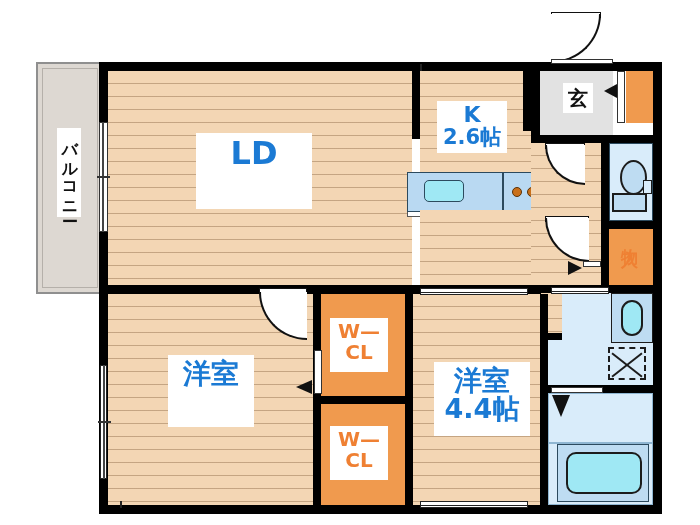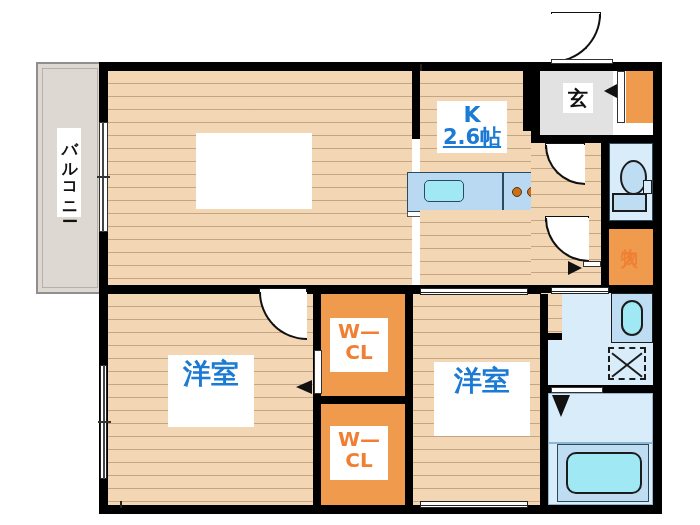--- a/index.html
+++ b/index.html
@@ -106,24 +106,25 @@
   <div class="abs sink-cab" style="left:407px;top:172px;width:96px;height:40px;"></div>
   <div class="abs sink-basin" style="left:424px;top:180px;width:40px;height:22px;"></div>
   <div class="abs stove" style="left:503px;top:172px;width:40px;height:40px;">
     <span class="burner" style="left:8px;top:14px;"></span>
     <span class="burner" style="left:23px;top:14px;"></span>
   </div>
   <div class="abs" style="left:407px;top:212px;width:96px;height:5px;background:#ffffff;border:1px solid #555;border-top:none;"></div>
 
   <div class="abs lbl lbl-blue" style="left:437px;top:101px;width:70px;height:52px;font-size:22px;padding-top:2px;">
     <div>K</div>
-    <div style="font-size:21px;text-decoration:underline;">2.6帖</div>
+    <div style="font-size:21px;">2.6帖</div>
   </div>
 
   <div class="abs lbl lbl-blue" style="left:196px;top:133px;width:116px;height:76px;font-size:32px;padding-top:4px;">
+    <div>LD</div>
   </div>
 
   <div class="abs" style="left:99px;top:122px;width:9px;height:110px;background:#ffffff;border:1px solid #333;"></div>
   <div class="abs" style="left:102px;top:122px;width:2px;height:110px;background:#444;"></div>
   <div class="abs" style="left:97px;top:176px;width:13px;height:2px;background:#333;"></div>
 
   <div class="abs entry" style="left:540px;top:71px;width:73px;height:64px;"></div>
   <div class="abs lbl lbl-black" style="left:563px;top:83px;width:30px;height:30px;font-size:20px;line-height:30px;">玄</div>
 
   <div class="abs doorleaf" style="left:551px;top:12px;width:50px;height:6px;"></div>
@@ -218,20 +219,21 @@
   <div class="abs" style="left:405px;top:404px;width:8px;height:44px;background:#fff;border:1px solid #333;"></div>
   <div class="abs slidemark" style="left:413px;top:428px;border-top:7px solid transparent;border-bottom:7px solid transparent;border-left:16px solid #111;"></div>
 
   <div class="abs wall" style="left:405px;top:294px;width:8px;height:211px;"></div>
 
   <div class="abs floor" style="left:413px;top:294px;width:127px;height:211px;"></div>
   <div class="abs wall" style="left:540px;top:294px;width:8px;height:211px;"></div>
 
   <div class="abs lbl lbl-blue" style="left:434px;top:362px;width:96px;height:74px;font-size:28px;padding-top:4px;">
     <div>洋室</div>
+    <div style="font-size:27px;">4.4帖</div>
   </div>
 
   <div class="abs win win-h" style="left:420px;top:288px;width:108px;"></div>
   <div class="abs win win-h" style="left:420px;top:501px;width:108px;"></div>
 
   <div class="abs win win-h" style="left:420px;top:64px;width:0px;"></div>
 
   <div class="abs win win-h" style="left:120px;top:501px;width:0px;"></div>
 
 </div>

